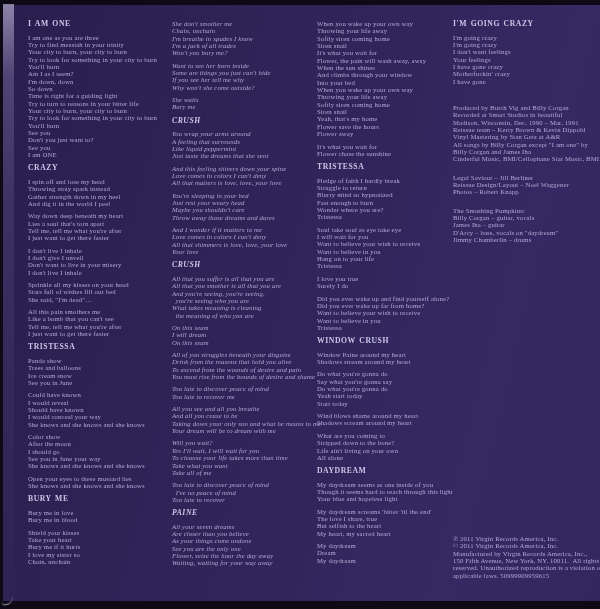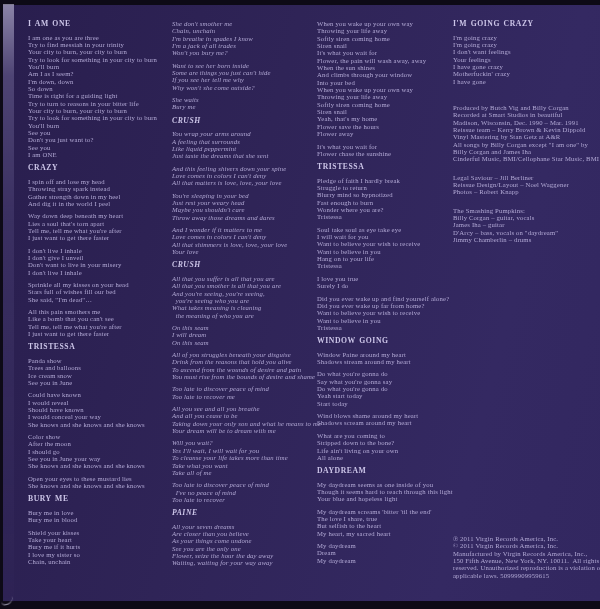--- a/index.html
+++ b/index.html
@@ -281,21 +281,21 @@
         <div class="line">I love you true</div>
         <div class="line">Surely I do</div>
       </div>
       <div class="stanza">
         <div class="line">Did you ever wake up and find yourself alone?</div>
         <div class="line">Did you ever wake up far from home?</div>
         <div class="line">Want to believe your wish to receive</div>
         <div class="line">Want to believe in you</div>
         <div class="line">Tristessa</div>
       </div>
-      <div class="song-title">WINDOW GOING</div>
+      <div class="song-title">WINDOW CRUSH</div>
       <div class="stanza">
         <div class="line">Window Paine around my heart</div>
         <div class="line">Shadows stream around my heart</div>
       </div>
       <div class="stanza">
         <div class="line">Do what you're gonna do</div>
         <div class="line">Say what you're gonna say</div>
         <div class="line">Do what you're gonna do</div>
         <div class="line">Yeah start today</div>
         <div class="line">Start today</div>

